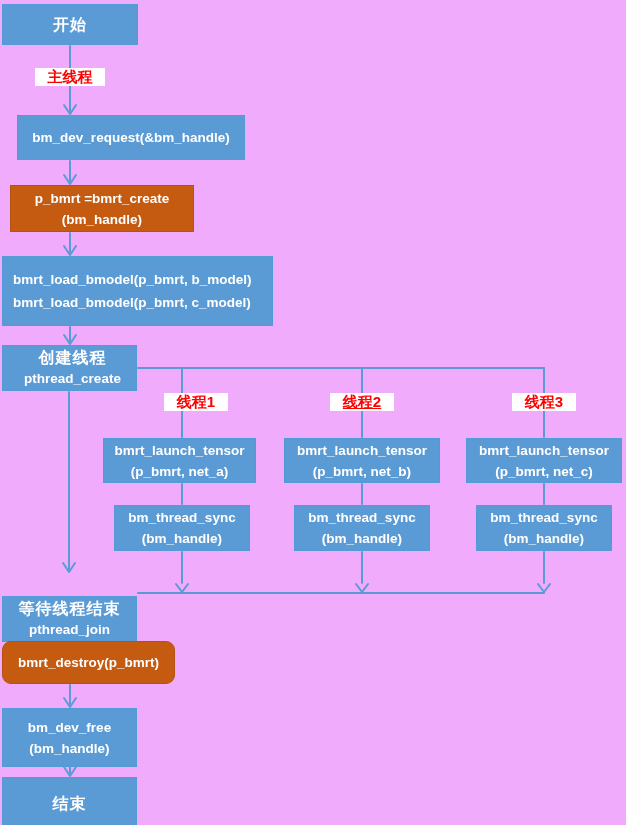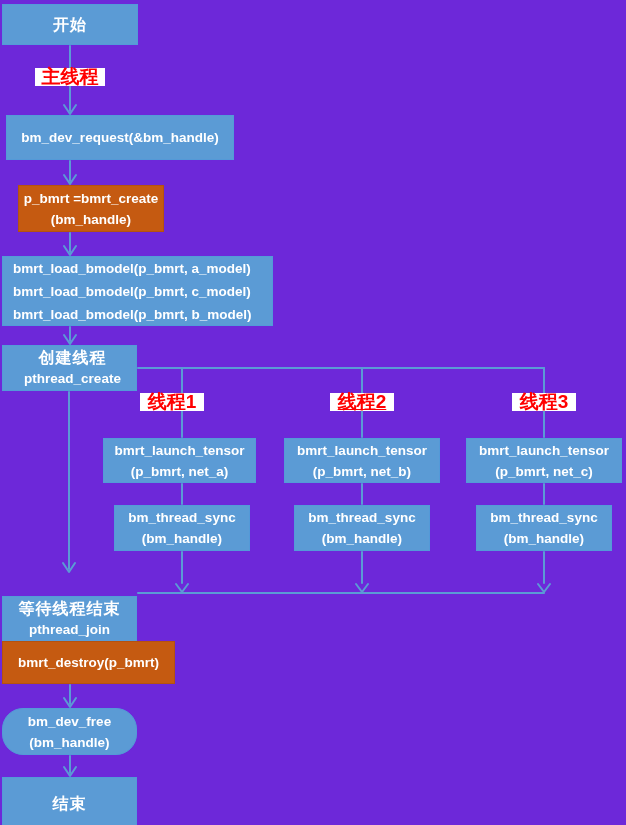--- a/index.html
+++ b/index.html
@@ -3,21 +3,21 @@
 <meta charset="utf-8">
 <style>
   * { margin: 0; padding: 0; box-sizing: border-box; }
   html, body { background: #ffffff; }
   body { font-family: "Liberation Sans", "DejaVu Sans", sans-serif; }
 
   .canvas {
     position: relative;
     width: 626px;
     height: 825px;
-    background: #6d28d9;
+    background: #f0abfc;
     overflow: hidden;
   }
 
   .svg-layer {
     position: absolute;
     left: 0; top: 0;
     width: 626px; height: 825px;
     pointer-events: none;
   }
 
@@ -35,41 +35,41 @@
   .blue   { background: #5b9bd5; border: 1px solid #539ad8; }
   .orange { background: #c55a11; border: 1px solid #b5520f; }
 
   .cn   { font-size: 16px; letter-spacing: 1px; }
   .code { font-size: 13.5px; letter-spacing: 0px; }
 
   .red-label {
     position: absolute;
     color: #ff0000;
     font-weight: 700;
-    font-size: 19px;
+    font-size: 15px;
     text-align: center;
     background: #ffffff;
     line-height: 18px;
   }
 
   
   .n-start       { left: 2px;   top: 4px;   width: 136px; height: 41px; }
-  .n-devrequest  { left: 6px;   top: 115px; width: 228px; height: 45px; }
-  .n-bmrtcreate  { left: 18px;   top: 185px; width: 146px; height: 47px; }
+  .n-devrequest  { left: 17px;   top: 115px; width: 228px; height: 45px; }
+  .n-bmrtcreate  { left: 10px;   top: 185px; width: 184px; height: 47px; }
   .n-loadbmodel  { left: 2px;   top: 256px; width: 271px; height: 70px;
                    align-items: flex-start; padding-left: 10px; text-align: left; line-height: 23px; }
   .n-createthread{ left: 2px;   top: 345px; width: 135px; height: 46px; padding-left: 6px; }
   .n-join        { left: 2px;   top: 573px; width: 135px; height: 46px; margin-top: 23px; }
-  .n-destroy     { left: 2px;   top: 641px; width: 173px; height: 43px; }
-  .n-devfree     { left: 2px;   top: 708px; width: 135px; height: 47px; border-radius: 21px; }
+  .n-destroy     { left: 2px;   top: 641px; width: 173px; height: 43px; border-radius: 9px; }
+  .n-devfree     { left: 2px;   top: 708px; width: 135px; height: 59px; }
   .n-end         { left: 2px;   top: 777px; width: 135px; height: 53px; }
 
   
   .l-mainthread { left: 35px;  top: 68px;  width: 70px; }
-  .l-thread1    { left: 140px; top: 393px; width: 64px; }
+  .l-thread1    { left: 164px; top: 393px; width: 64px; }
   .l-thread2    { left: 330px; top: 393px; width: 64px; text-decoration: underline; }
   .l-thread3    { left: 512px; top: 393px; width: 64px; }
 
   
   .n-launch1 { left: 103px; top: 438px; width: 153px; height: 45px; }
   .n-launch2 { left: 284px; top: 438px; width: 156px; height: 45px; }
   .n-launch3 { left: 466px; top: 438px; width: 156px; height: 45px; }
   .n-sync1   { left: 114px; top: 505px; width: 136px; height: 46px; }
   .n-sync2   { left: 294px; top: 505px; width: 136px; height: 46px; }
   .n-sync3   { left: 476px; top: 505px; width: 136px; height: 46px; }
@@ -144,23 +144,22 @@
   <div class="node blue code n-devrequest">
     <span>bm_dev_request(&amp;bm_handle)</span>
   </div>
 
   <div class="node orange code n-bmrtcreate">
     <span>p_bmrt =bmrt_create</span>
     <span>(bm_handle)</span>
   </div>
 
   <div class="node blue code n-loadbmodel">
-    <span>bmrt_load_bmodel(p_bmrt, a_model)</span>
+    <span>bmrt_load_bmodel(p_bmrt, b_model)</span>
     <span>bmrt_load_bmodel(p_bmrt, c_model)</span>
-    <span>bmrt_load_bmodel(p_bmrt, b_model)</span>
   </div>
 
   <div class="node blue n-createthread">
     <span class="cn">创建线程</span>
     <span class="code">pthread_create</span>
   </div>
 
   <div class="red-label l-thread1">线程1</div>
   <div class="red-label l-thread2">线程2</div>
   <div class="red-label l-thread3">线程3</div>

